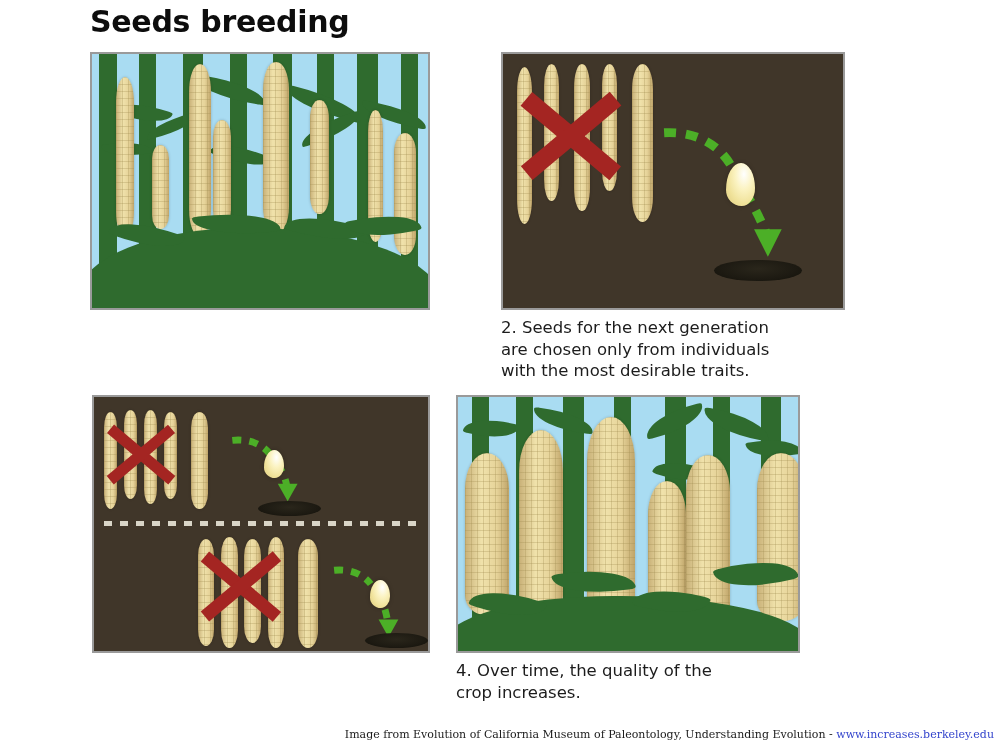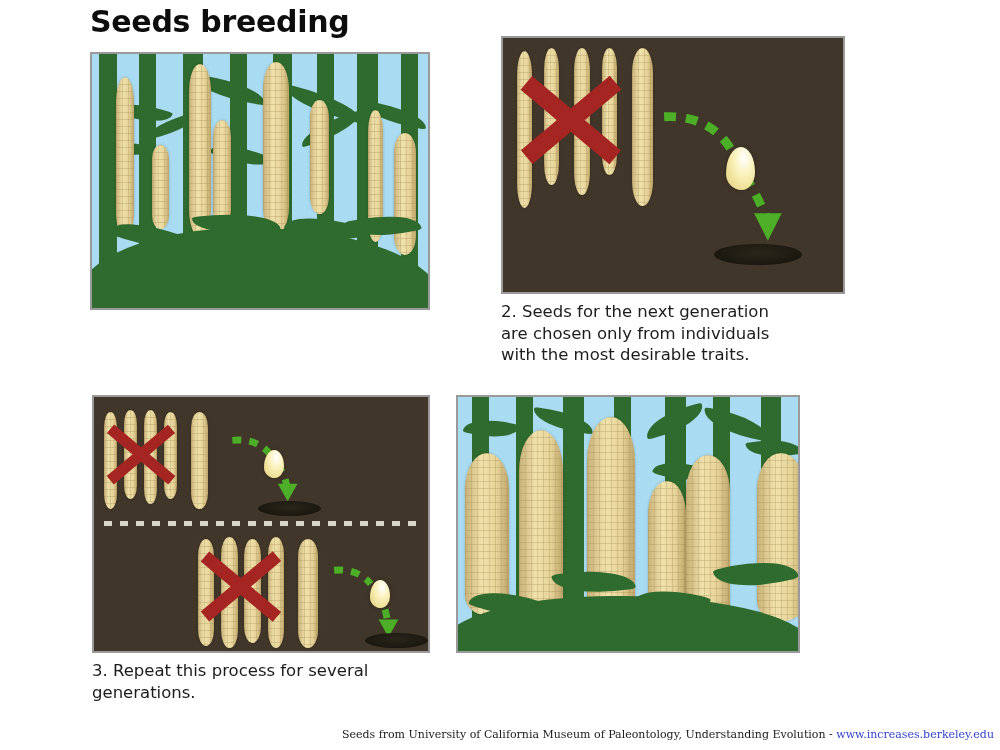--- a/index.html
+++ b/index.html
@@ -25,21 +25,21 @@
     font-size: 30px;
     font-weight: bold;
     letter-spacing: -0.3px;
     color: #0d0d0d;
     font-family: "DejaVu Sans", "Liberation Sans", sans-serif;
   }
 
   
   .panel-cell { position: absolute; }
   #cell-1 { left: 90px;  top: 52px;  }
-  #cell-2 { left: 458px; top: 36px; padding-left: 43px;  }
+  #cell-2 { left: 458px; top: 52px; padding-left: 43px;  }
   #cell-3 { left: 92px;  top: 395px; }
   #cell-4 { left: 456px; top: 395px; }
 
   .panel-frame {
     border: 2px solid #9a9a9a;
     box-sizing: border-box;
     position: relative;
     overflow: hidden;
     background: #403629;
   }
@@ -266,22 +266,20 @@
       <svg class="arrow-svg" style="left:0;top:0;width:100%;height:100%;" viewBox="0 0 338 258" preserveAspectRatio="none">
         <path d="M243,176 C262,174 274,182 280,190" fill="none" stroke="#4caf27" stroke-width="7" stroke-dasharray="9,8" stroke-linecap="butt"></path>
         <path d="M288,200 C294,212 296,220 297,228" fill="none" stroke="#4caf27" stroke-width="7" stroke-dasharray="9,8" stroke-linecap="butt"></path>
         <polygon points="288,226 308,226 298,244" fill="#4caf27"></polygon>
       </svg>
 
       <div class="seed" style="left:82.5%;top:72%;width:6%;height:11%;"></div>
       <div class="soil" style="left:81%;top:93%;width:19%;height:6%;"></div>
     </div>
   </div>
-  <div class="panel-caption">3. Repeat this process for several
-generations.</div>
 </div>
 
 <div class="panel-cell" id="cell-4">
   <div class="panel-frame">
     <div class="field-scene">
 
       <div class="stalk" style="left:4%;width:5%;height:100%;"></div>
       <div class="stalk" style="left:17%;width:5%;height:100%;"></div>
       <div class="stalk" style="left:31%;width:6%;height:100%;"></div>
       <div class="stalk" style="left:46%;width:5%;height:100%;"></div>
@@ -303,15 +301,17 @@
       <div class="cob" style="left:67%;top:23%;width:13%;height:66%;"></div>
       <div class="cob" style="left:88%;top:22%;width:14%;height:66%;"></div>
 
       <div class="ground-mass" style="height:24%;"></div>
       <div class="leaf" style="left:4%;top:72%;width:22%;height:10%;transform:rotate(18deg);"></div>
       <div class="leaf flip" style="left:28%;top:70%;width:24%;height:10%;transform:rotate(-8deg);"></div>
       <div class="leaf" style="left:52%;top:72%;width:22%;height:10%;transform:rotate(14deg);"></div>
       <div class="leaf flip" style="left:76%;top:68%;width:24%;height:11%;transform:rotate(-14deg);"></div>
     </div>
   </div>
+  <div class="panel-caption">4. Over time, the quality of the
+crop increases.</div>
 </div>
 
-<div id="credit"><span>Seeds from University of California Museum of Paleontology, Understanding Evolution - </span><span class="link">www.increases.berkeley.edu</span></div>
+<div id="credit"><span>Image from Evolution of California Museum of Paleontology, Understanding Evolution - </span><span class="link">www.increases.berkeley.edu</span></div>
 
 </body></html>

